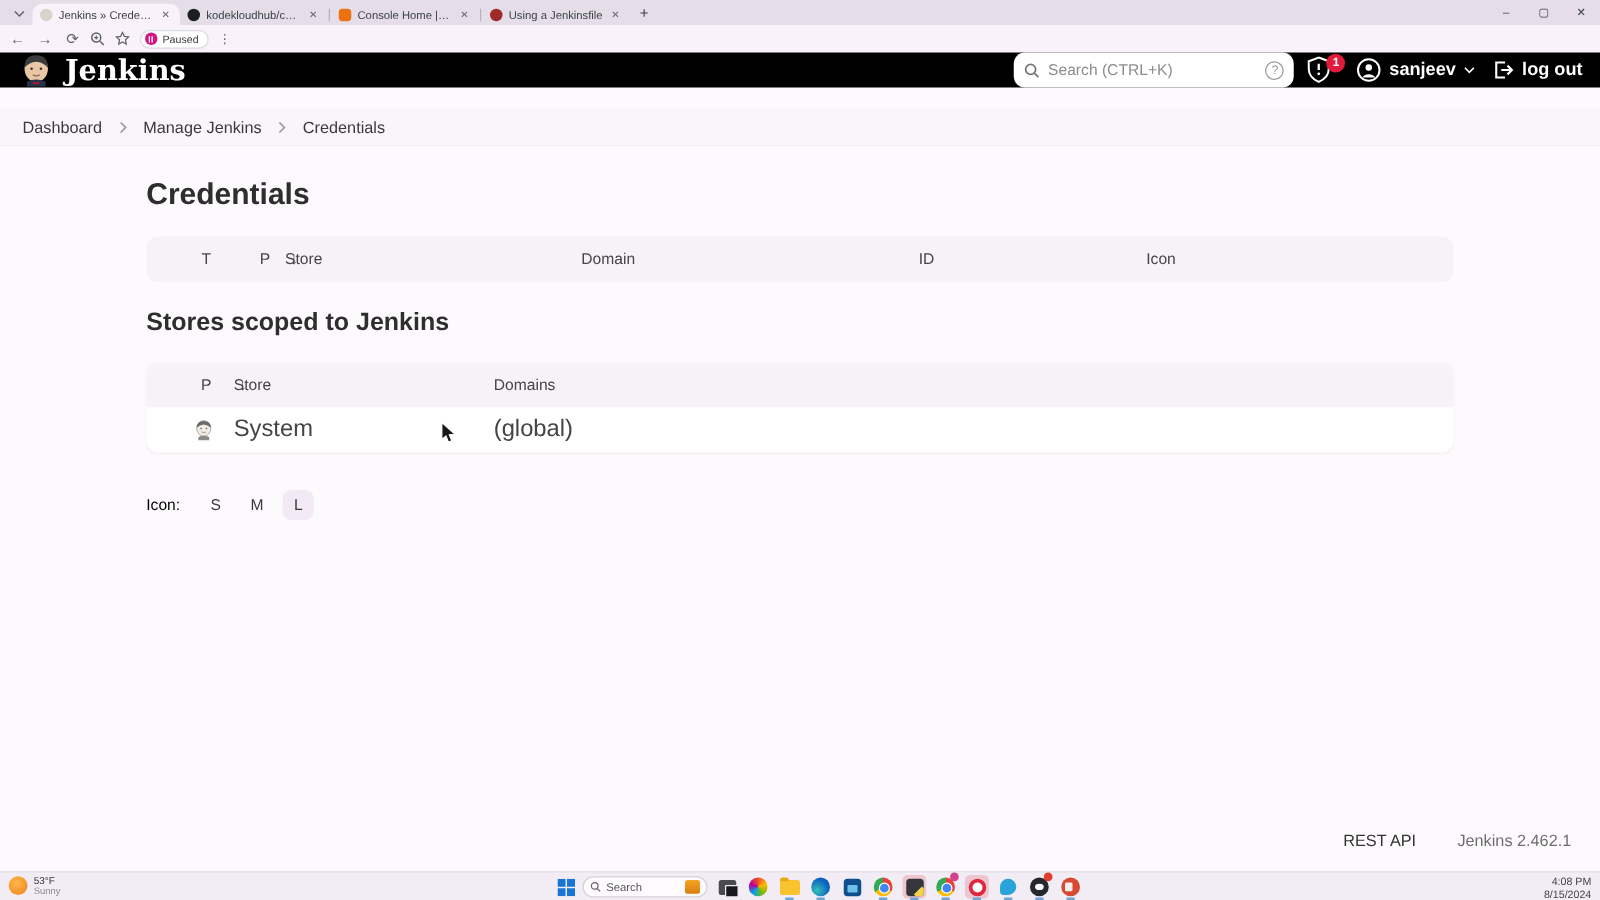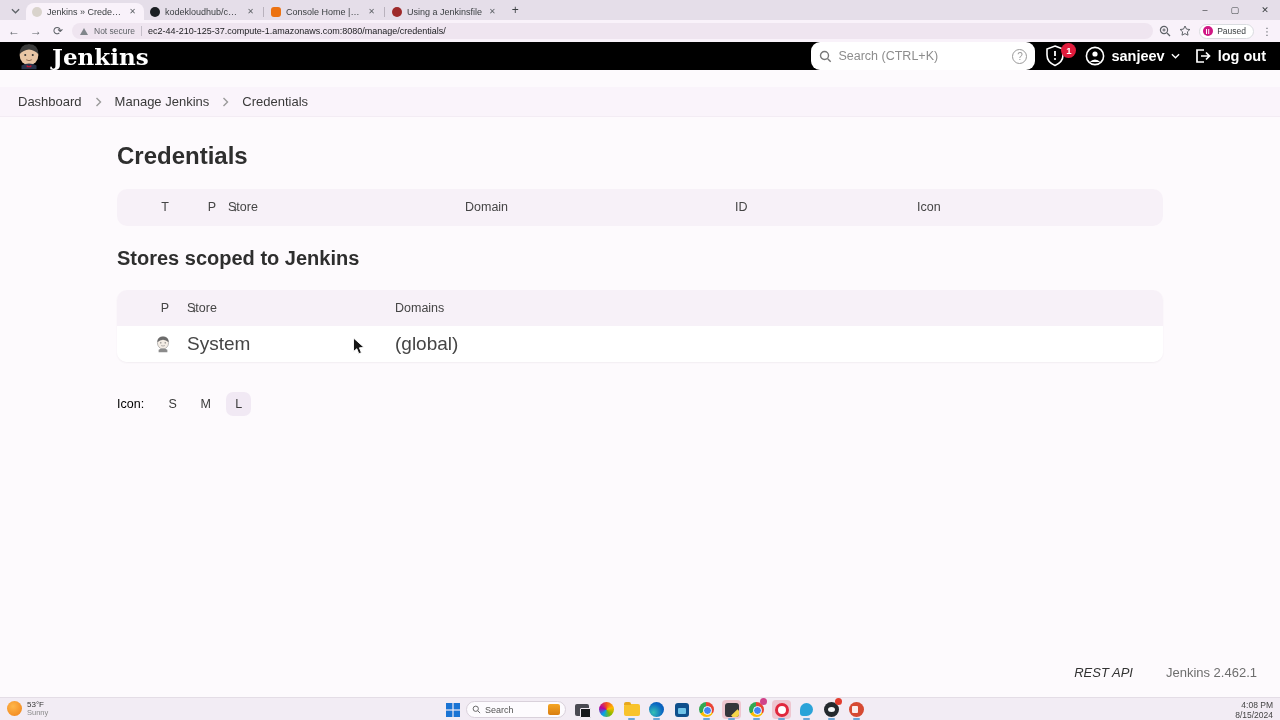--- a/index.html
+++ b/index.html
@@ -102,21 +102,21 @@
   .row-icon { position:absolute; left:36px; top:8px; width:20px; height:20px; }
   .link { color:#3d6cc0; text-decoration:none; cursor:pointer; }
 
   .icon-sizes { position:absolute; left:117px; top:275px; display:flex; align-items:center; gap:8px; }
   .icon-label { font-size:12.5px; color:#000000; margin-right:8px; }
   .size-btn { width:25px; height:24px; display:flex; align-items:center; justify-content:center;
               font-size:12.5px; color:#3a3a3a; border-radius:7px; }
   .size-btn.selected { background:#f1e9f4; }
 
   .footer-links { position:absolute; right:23px; top:548px; display:flex; align-items:baseline; gap:33px; }
-  .rest-api { font-size:13px; color:#333; font-weight:500;font-style:italic; }
+  .rest-api { font-size:13px; color:#333; font-weight:500; }
   .version { font-size:13px; color:#6e6e6e; }
 
   
   .taskbar { position:absolute; left:0; top:697px; width:1280px; height:23px; background:#f2ecf4;
              border-top:1px solid #e4dde6; }
   .weather { position:absolute; left:7px; top:2px; display:flex; align-items:center; gap:5px; }
   .sun { width:15px; height:15px; border-radius:50%; background:radial-gradient(circle at 40% 35%, #ffb74a, #f08018); }
   .weather-txt { display:flex; flex-direction:column; line-height:1.15; }
   .w-temp { font-size:8px; color:#333; }
   .w-cond { font-size:7.5px; color:#8a8a8a; }
@@ -200,26 +200,20 @@
       <span>–</span>
       <span>▢</span>
       <span>✕</span>
     </div>
   </div>
 
   <div class="toolbar">
     <span class="nav-ic">←</span>
     <span class="nav-ic">→</span>
     <span class="nav-ic">⟳</span>
-    <div class="omnibox">
-      <span class="warn-tri"></span>
-      <span class="not-secure">Not secure</span>
-      <span class="omni-sep"></span>
-      <span class="url">ec2-44-210-125-37.compute-1.amazonaws.com:8080/manage/credentials/</span>
-    </div>
     <div class="right-ics">
       <span class="zoom-ic">
         <svg width="12" height="12" viewBox="0 0 12 12">
             <circle cx="5" cy="5" r="3.6" stroke="#5f6368" stroke-width="1.2" fill="none"></circle>
             <path d="M8 8l3 3" stroke="#5f6368" stroke-width="1.2"></path>
             <path d="M3.4 5h3.2M5 3.4v3.2" stroke="#5f6368" stroke-width="1"></path>
           </svg>
       </span>
       <span class="star-ic">
         <svg width="12" height="12" viewBox="0 0 12 12">

